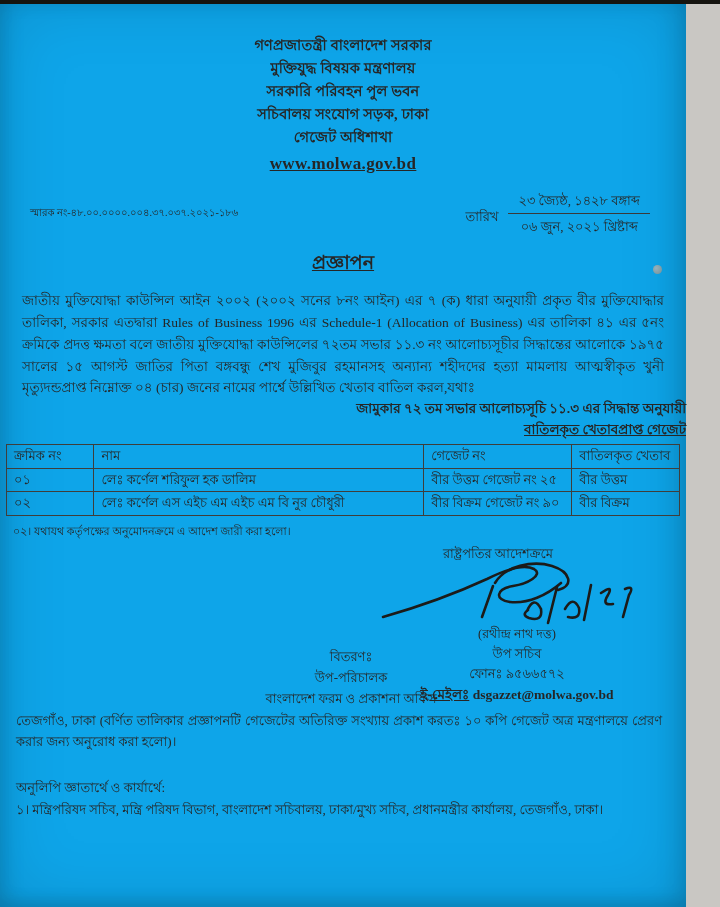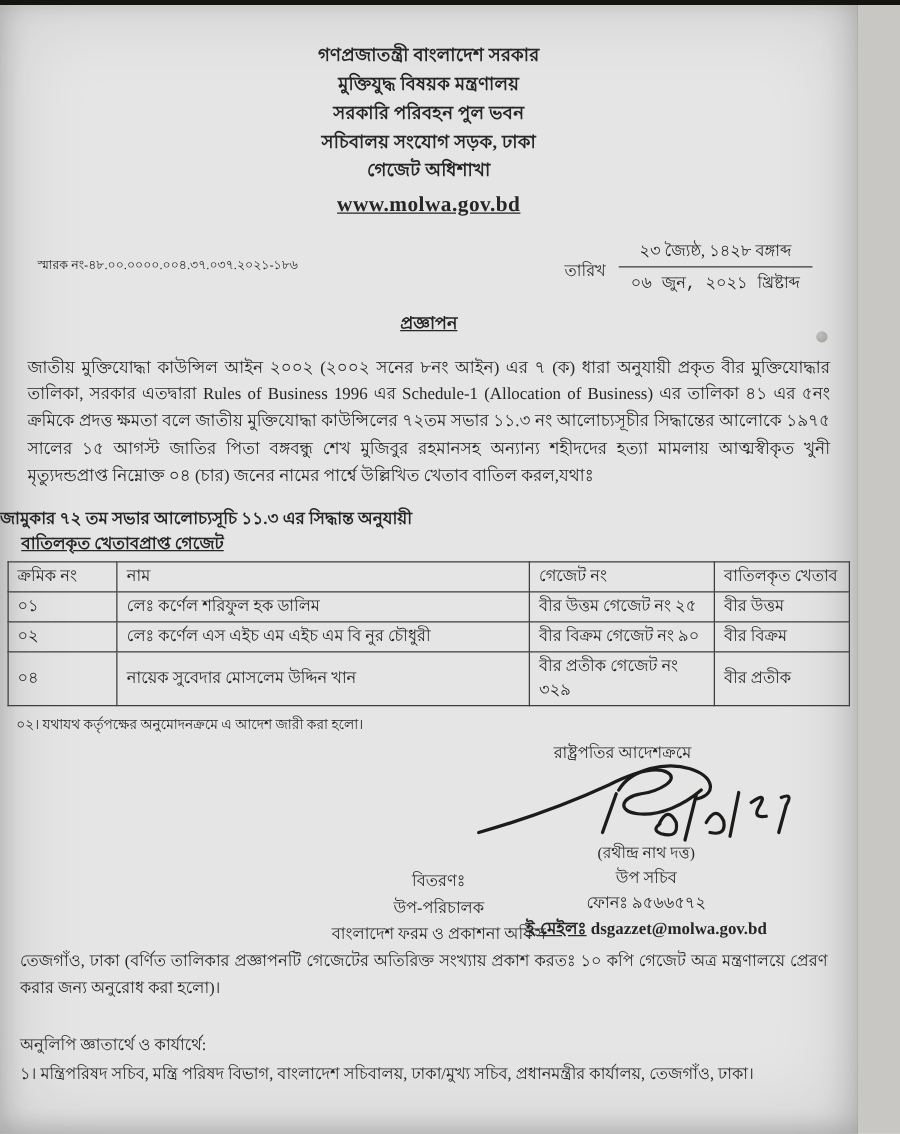--- a/index.html
+++ b/index.html
@@ -3,21 +3,21 @@
 <meta charset="utf-8">
 <style>
   html,body{margin:0;padding:0;}
   body{
     width:720px;height:907px;overflow:hidden;
     background:#c9c7c3;
     font-family:"Liberation Serif","DejaVu Serif",serif;
   }
   .page{
     position:relative;width:686px;height:907px;
-    background:#e5e5e5;
+    background:#0ea5e9;
     color:#262626;
     box-shadow:inset 0 0 70px rgba(0,0,0,0.13),
                inset -10px 0 22px rgba(0,0,0,0.10),
                inset 10px 0 18px rgba(0,0,0,0.07),
                inset 0 -8px 16px rgba(0,0,0,0.06);
     font-size:13.5px;
     line-height:1.5;
   }
   .topbar{position:absolute;top:0;left:0;width:720px;height:4px;background:#15140f;}
   .speck{position:absolute;width:9px;height:9px;border-radius:50%;
@@ -29,29 +29,29 @@
   .website{font-size:17px;font-weight:bold;text-decoration:underline;
            font-family:"Liberation Serif",serif;letter-spacing:.4px;margin-top:2px;}
 
   .memo-row{display:flex;justify-content:space-between;align-items:flex-start;
             padding:14px 30px 0 30px;}
   .memo-no{font-size:10px;padding-top:14px;}
   .date-block{display:flex;align-items:center;gap:10px;padding-right:6px;}
   .date-label{font-size:13px;padding-top:6px;}
   .date-stack{text-align:center;font-size:13px;}
   .date-top{padding:0 10px 3px 10px;border-bottom:1.2px solid #3a3a3a;}
-  .date-bottom{padding:3px 10px 0 10px;font-family:Liberation Mono, monospace;}
+  .date-bottom{padding:3px 10px 0 10px;}
 
   .projnapon{text-align:center;font-weight:bold;text-decoration:underline;
-             font-size:14px;margin-top:12px;}
+             font-size:19px;margin-top:12px;}
 
   .body-par{margin:13px 22px 0 22px;text-align:justify;font-size:13.5px;
             line-height:1.62;}
 
-  .tbl-caption{text-align:left;margin-top:13px;font-weight:bold;font-size:13.5px;line-height:1.5;}
+  .tbl-caption{text-align:right;font-weight:bold;font-size:13.5px;line-height:1.5;}
   .tbl-caption .u{text-decoration:underline;padding-left:17px;}
 
   table.gz{border-collapse:collapse;margin:4px auto 0 auto;width:674px;font-size:13px;}
   table.gz th, table.gz td{border:1px solid #3f3e3b;padding:2px 7px;text-align:left;
             font-weight:normal;line-height:1.45;}
   table.gz th{font-weight:normal;}
   col.c1{width:13%;} col.c2{width:49%;} col.c3{width:22%;} col.c4{width:16%;}
 
   .order-line{margin:7px 0 0 13px;font-size:11px;}
 
@@ -129,26 +129,20 @@
           <td>লেঃ কর্ণেল শরিফুল হক ডালিম</td>
           <td>বীর উত্তম গেজেট নং ২৫</td>
           <td>বীর উত্তম</td>
         </tr>
         <tr>
           <td>০২</td>
           <td>লেঃ কর্ণেল এস এইচ এম এইচ এম বি নুর চৌধুরী</td>
           <td>বীর বিক্রম গেজেট নং ৯০</td>
           <td>বীর বিক্রম</td>
         </tr>
-        <tr>
-          <td>০৪</td>
-          <td>নায়েক সুবেদার মোসলেম উদ্দিন খান</td>
-          <td>বীর প্রতীক গেজেট নং ৩২৯</td>
-          <td>বীর প্রতীক</td>
-        </tr>
       </tbody>
   </table>
 
   <p class="order-line">০২। যথাযথ কর্তৃপক্ষের অনুমোদনক্রমে এ আদেশ জারী করা হলো।</p>
 
   <div class="lower">
     <div class="sig-block">
       <div class="sig-authority">রাষ্ট্রপতির আদেশক্রমে</div>
       <div class="sig-art">
         <svg width="280" height="78" viewBox="0 0 280 78" fill="none" xmlns="http://www.w3.org/2000/svg">

